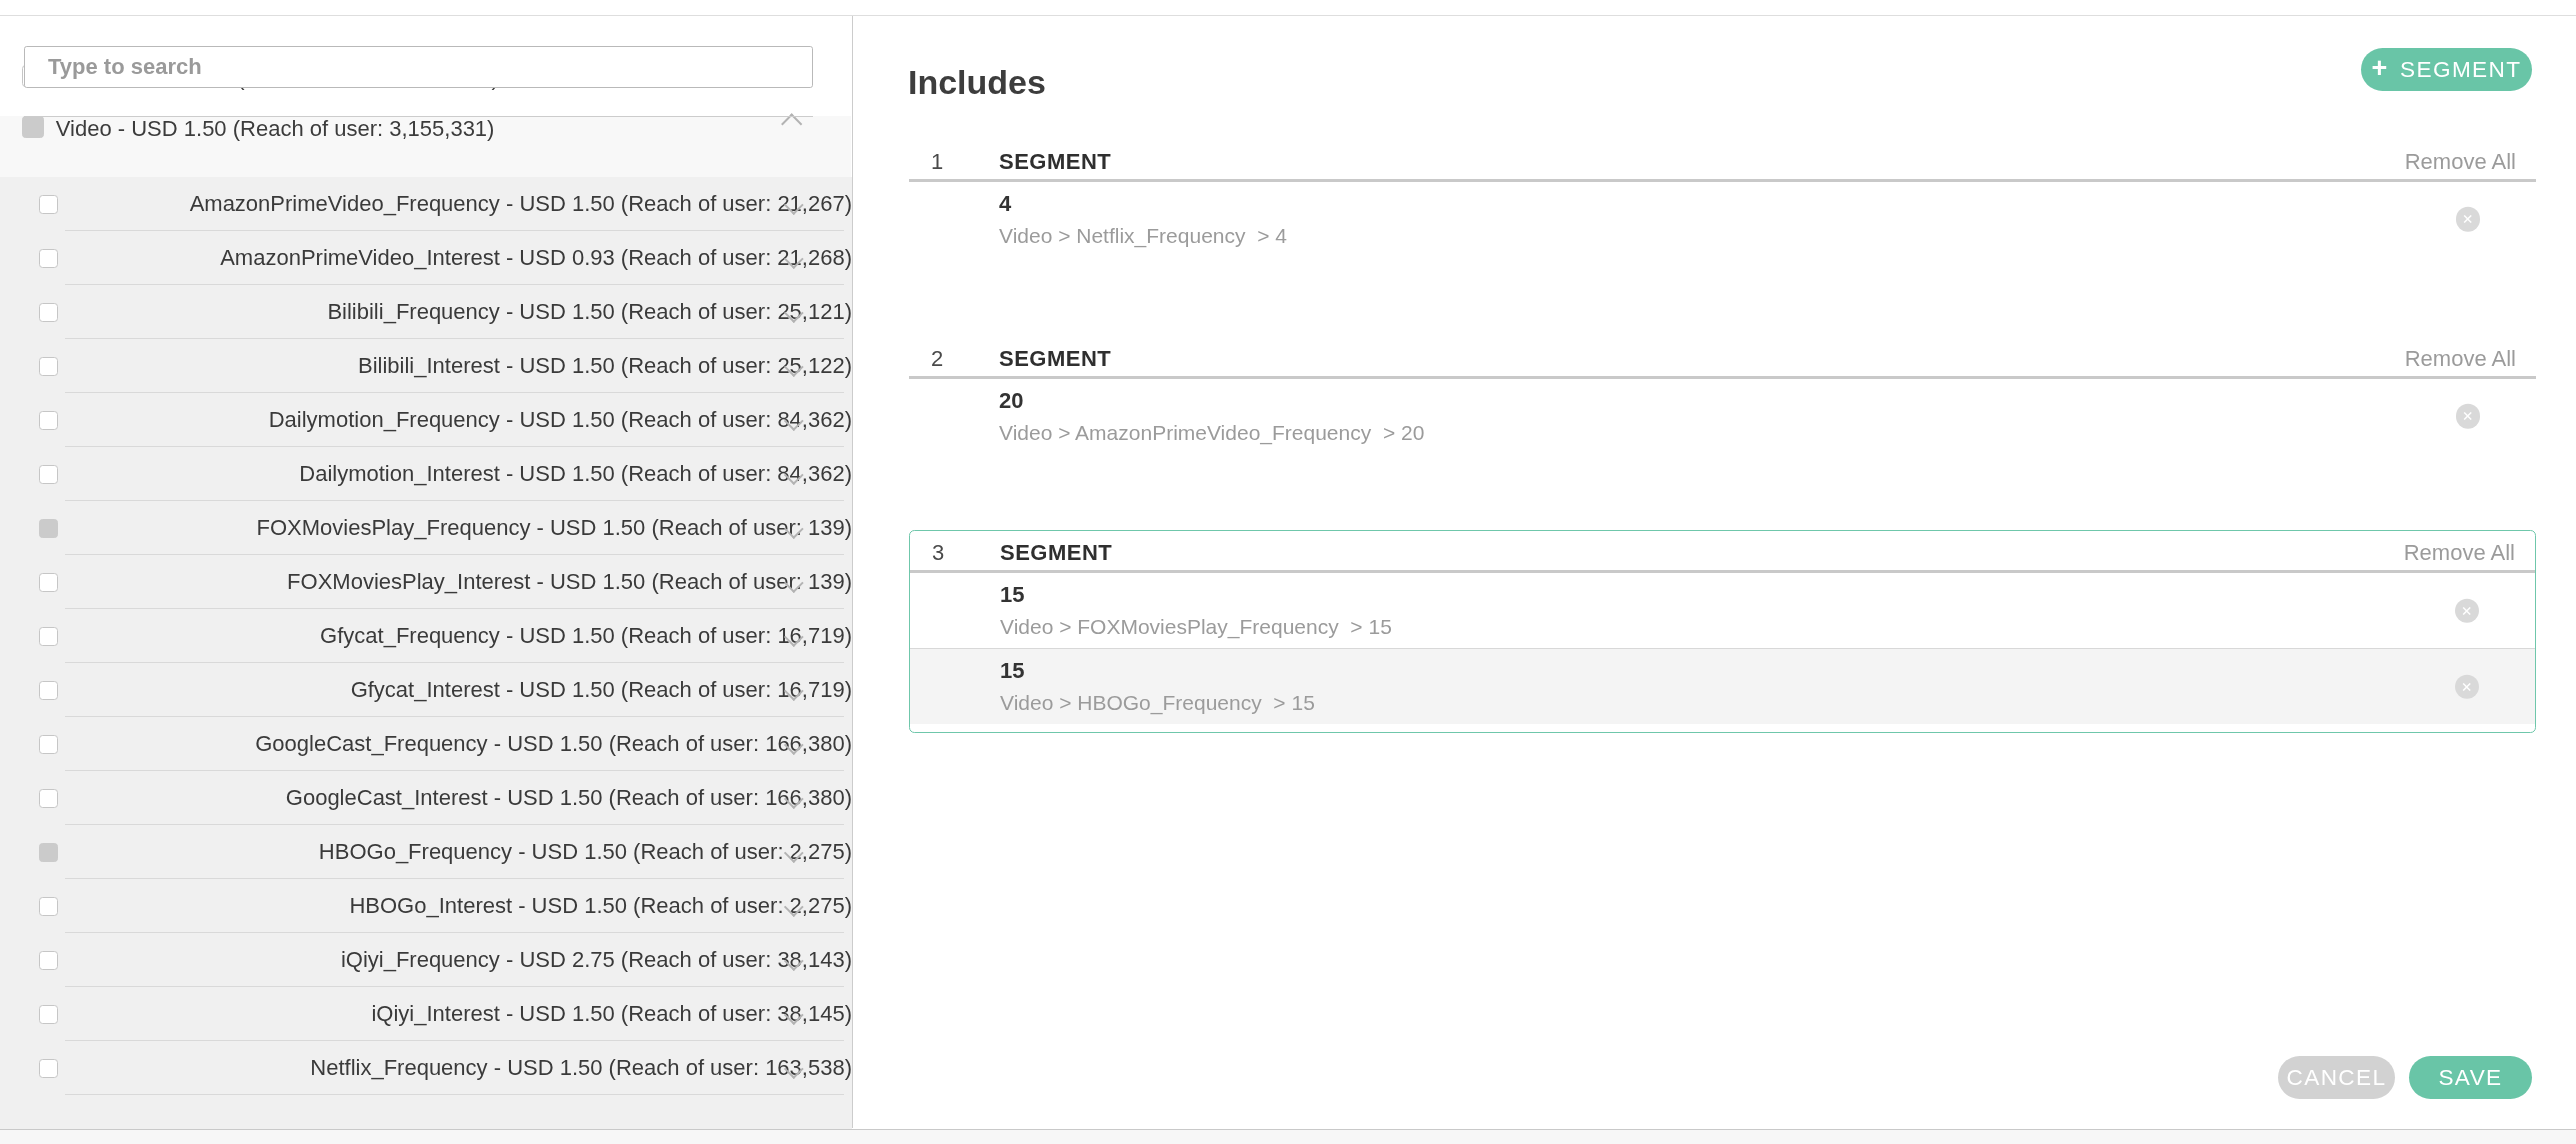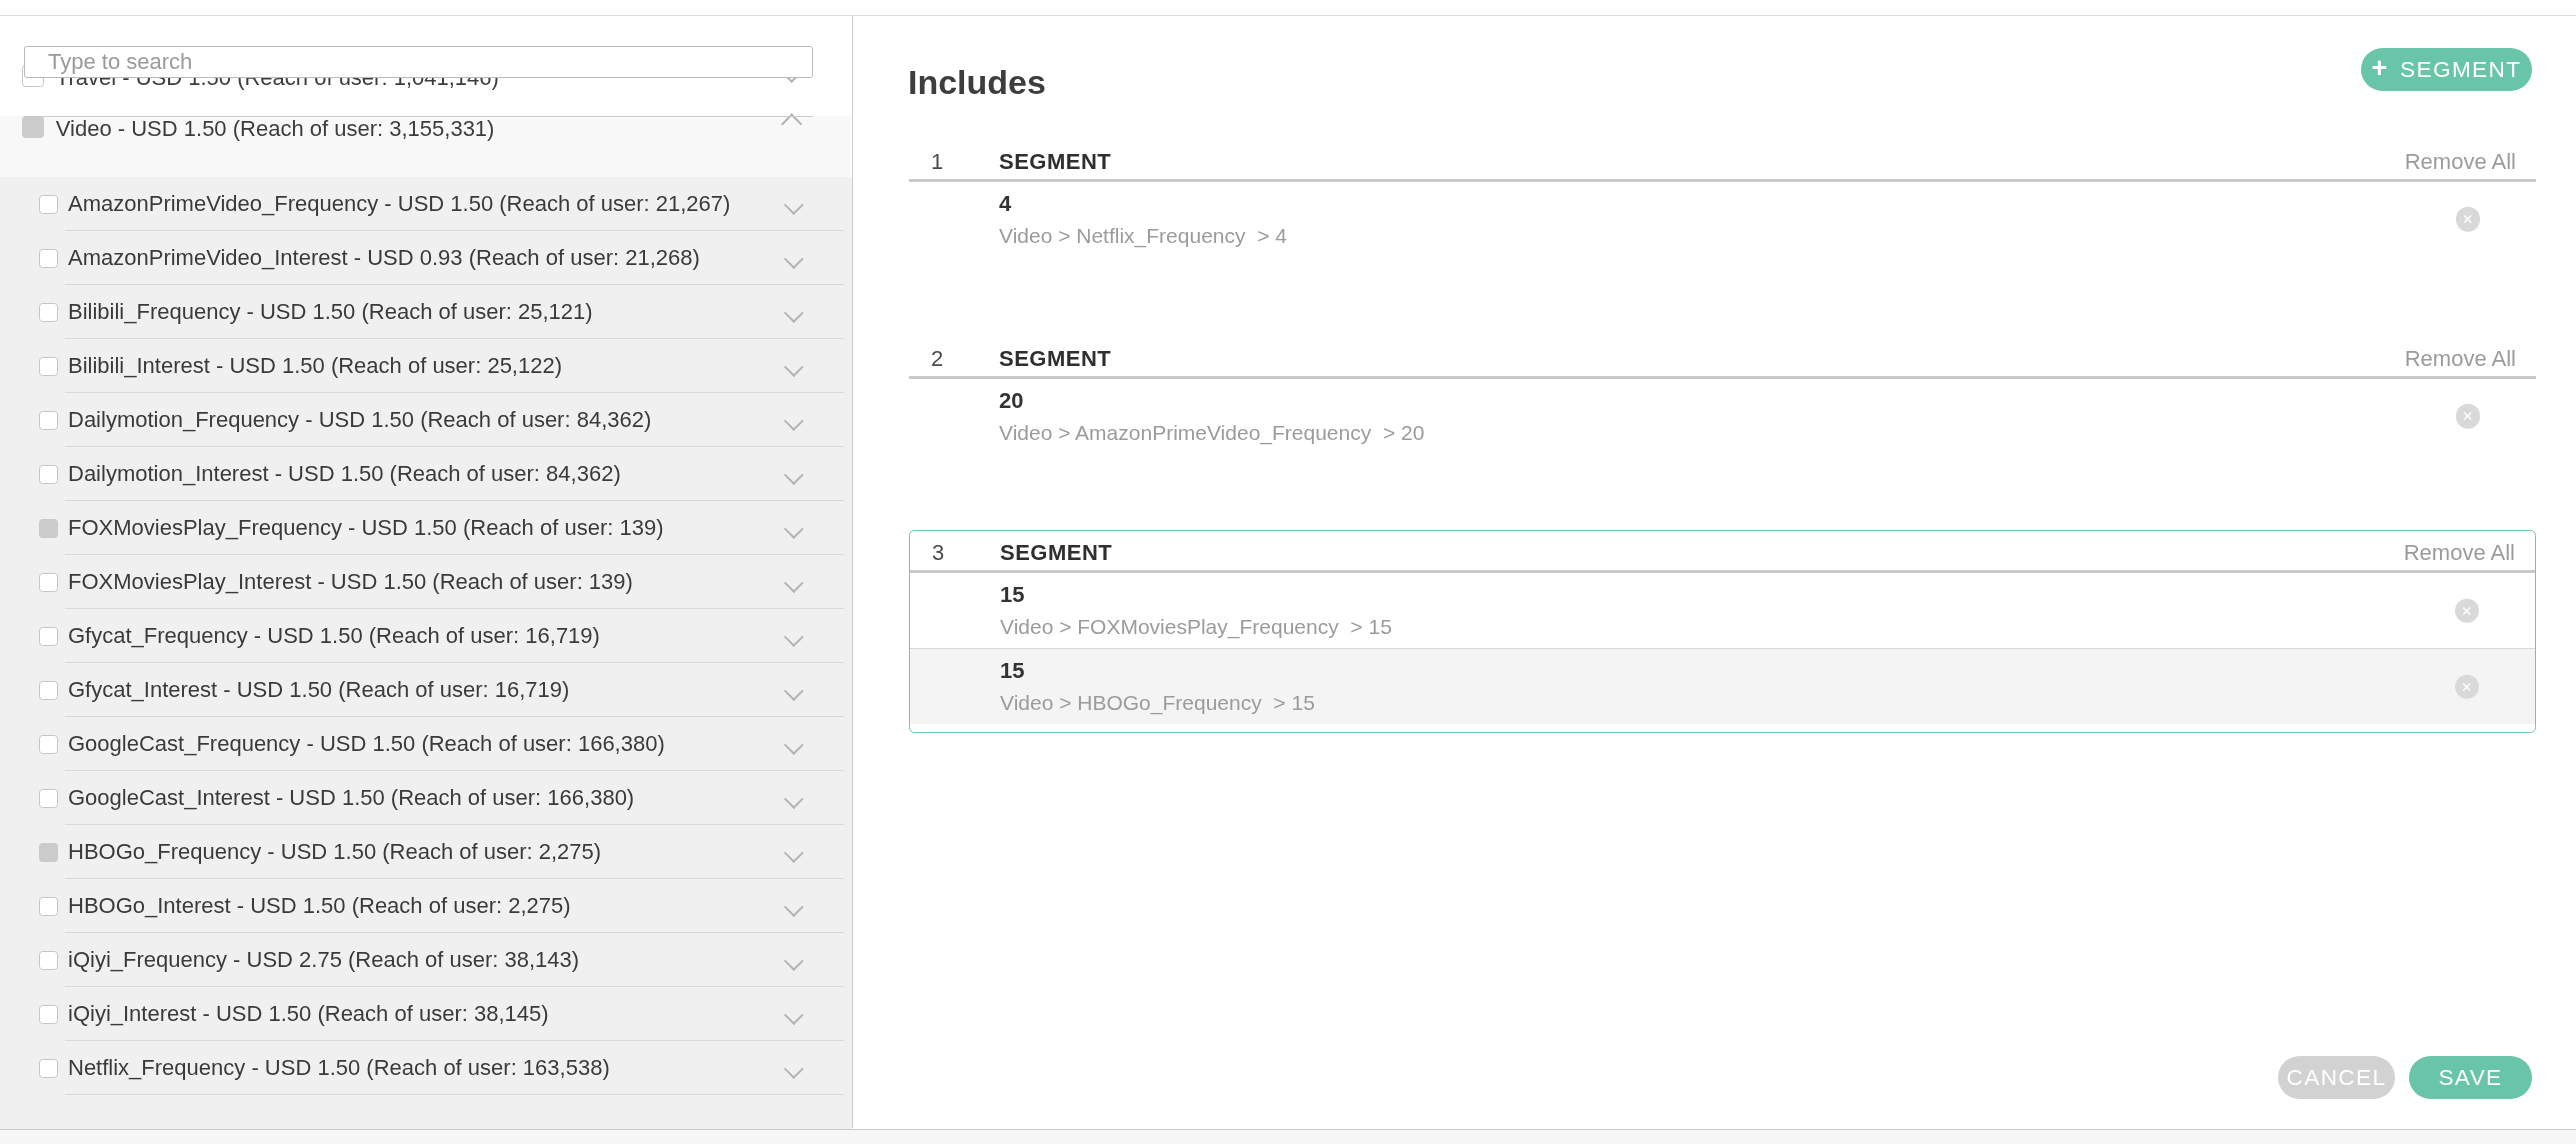--- a/index.html
+++ b/index.html
@@ -14,37 +14,37 @@
     background:#ffffff;font-family:"Liberation Sans",sans-serif;color:#333;
   }
   .hairline{position:absolute;left:0;width:2576px;height:0.9px;background:#dedede;}
   .top-line{top:15.4px;}
   .bottom-line{top:1129px;background:#c9c9c9;}
   .bottom-strip{position:absolute;left:0;top:1130px;width:2576px;height:14.5px;background:#f7f7f7;}
 
   
   .sidebar{position:absolute;left:0;top:16.3px;width:853px;height:1112px;background:#fff;border-right:0.9px solid #cccccc;}
   .search{
-    position:absolute;left:23.5px;top:30px;width:789px;height:32px;z-index:3;
+    position:absolute;left:23.5px;top:30px;width:789px;height:42px;z-index:3;
     border:0.9px solid #b9b9b9;border-radius:2.7px;background:#fff;
-    font-family:"Liberation Sans",sans-serif;font-size:22px;color:#555;padding:0 23.5px;outline:none;
+    font-family:"Liberation Sans",sans-serif;font-size:22px;color:#555;padding:0 23.5px;outline:none;font-weight:bold;
   }
   .search::placeholder{color:#9a9a9a;}
   .srow{position:absolute;left:0;right:0.9px;display:flex;align-items:flex-start;}
   .row-travel{top:49px;height:51px;z-index:1;background:#fff;}
   .sep-travel{position:absolute;left:23.5px;top:100px;width:789px;height:0.9px;background:#cccccc;z-index:2;}
   .row-video{top:100px;height:61px;background:#f8f8f8;z-index:1;}
   .cb{flex:0 0 auto;width:22px;height:22px;border:0.9px solid #c6c6c6;border-radius:3.6px;background:#fff;margin-left:22px;}
   .cb.filled{background:#cbcbcb;border-color:#cbcbcb;}
   .lbl{margin-left:11.8px;font-size:22px;color:#3c3c3c;white-space:nowrap;}
   .chev{position:absolute;right:52px;width:15.4px;height:15.4px;border-right:2.7px solid #b3b3b3;border-bottom:2.7px solid #b3b3b3;}
   .chev.down{transform:rotate(45deg);}
   .chev.up{transform:rotate(-135deg);}
   .children{position:absolute;left:0;top:161px;width:852px;height:965px;background:#f0f0f0;}
-  .crow{position:relative;height:54px;display:flex;align-items:center;padding-left:39px;}
+  .crow{position:relative;height:54px;display:flex;align-items:center;padding-left:39px;justify-content:space-between;}
   .crow::after{content:"";position:absolute;left:65px;right:8.1px;bottom:0;height:0.9px;background:#d9d9d9;}
   .crow .cb{width:19px;height:19px;margin-left:0;}
   .crow .lbl{margin-left:10px;color:#3a3a3a;}
   .crow .chev{right:51px;width:13.6px;height:13.6px;border-width:2.7px;}
 
   
   .page-title{position:absolute;left:908px;top:63px;margin:0;font-size:34px;font-weight:700;color:#3d3d3d;}
   .pill{
     position:absolute;display:flex;align-items:center;justify-content:center;
     border:none;border-radius:22px;color:#fff;cursor:pointer;

